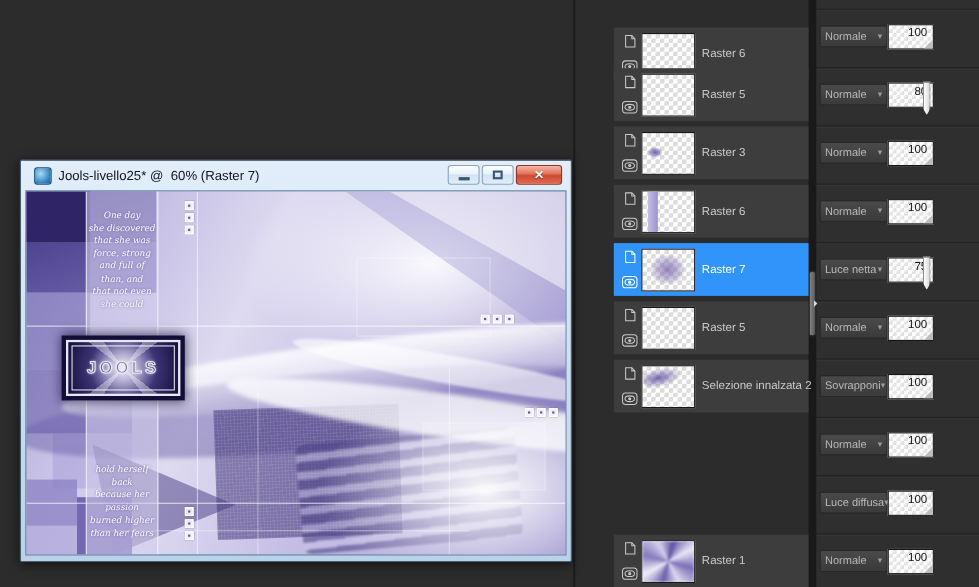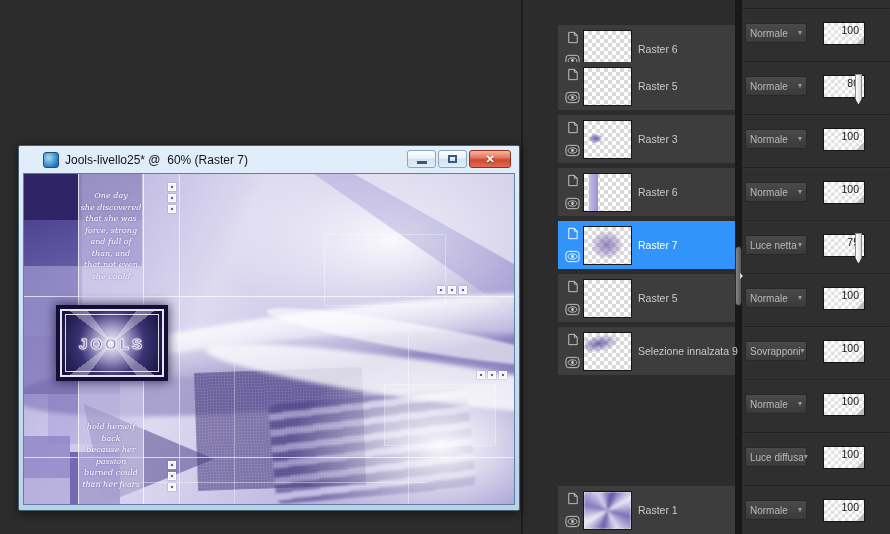--- a/index.html
+++ b/index.html
@@ -49,21 +49,21 @@
        background:conic-gradient(from 45deg at 50% 42%,#8b81c4,#ddd9ee 22%,#5f53a4 48%,#cbc5e6 70%,#8b81c4)}
   [data-thumb="pinwheel"]::after{content:"";position:absolute;inset:0;filter:blur(1px);
        background:conic-gradient(from 15deg at 50% 50%,#5d51a2,#e9e7f5 13%,#7b6fb6 25%,#ded9ef 38%,#6a5eab 50%,#efedf8 63%,#8579bd 75%,#d6d1ec 88%,#5d51a2)}
 
   .lname{position:absolute;left:80px;top:50%;transform:translateY(-50%);
        font-size:10.5px;color:#c9c9c9;white-space:nowrap}
   .sel .lname{color:#ffffff}
 
   
   .ctrl-row{position:absolute;left:218px;width:128px;height:48px;display:flex;align-items:center;
-       gap:16px;padding-left:3px;box-sizing:border-box}
+       gap:0;padding-left:3px;box-sizing:border-box}
   .blend{width:62px;height:20px;background:linear-gradient(#4a4a4a,#3a3a3a);border:1px solid #282828;
        border-radius:2px;display:flex;align-items:center;justify-content:space-between;
        padding:0 4px;box-sizing:border-box}
   .blabel{font-size:10px;color:#bababa;white-space:nowrap}
   .barrow{font-size:8px;color:#9a9a9a;line-height:1}
   .opac{position:relative;width:42px;height:23px;box-sizing:border-box;border:1px solid #151515;
        background-color:#ffffff;
        background-image:linear-gradient(45deg,#dedede 25%,transparent 25%,transparent 75%,#dedede 75%),
                         linear-gradient(45deg,#dedede 25%,transparent 25%,transparent 75%,#dedede 75%);
        background-size:7px 7px;background-position:0 0,3.5px 3.5px}
@@ -71,21 +71,21 @@
   .fold{position:absolute;right:0;bottom:0;width:0;height:0;border-style:solid;
        border-width:0 0 8px 8px;border-color:transparent transparent #bdbdbd transparent}
   .pin{position:absolute;right:2px;top:-2px;width:7px;height:31px;box-sizing:border-box;
        background:linear-gradient(90deg,#ffffff,#dadada);border:1px solid #8d8d8d;
        clip-path:polygon(0 0,100% 0,100% 80%,50% 100%,0 80%)}
 
   
   .doc{position:absolute;left:18px;top:145px;width:500px;height:364px;border-radius:2px;
        background:linear-gradient(#e2eefa,#b9d2ea);border:1px solid #46616f;
        box-shadow:0 2px 10px rgba(0,0,0,.55)}
-  .titlebar{position:relative;height:28px;display:flex;align-items:center;padding-left:24px}
+  .titlebar{position:relative;height:28px;display:flex;align-items:center;padding-left:12px}
   .app-icon{width:14px;height:14px;border-radius:3px;margin-right:6px;
        background:radial-gradient(circle at 35% 35%,#a5dcf2,#2d7fc0 70%,#1b5e98);border:1px solid #1c4f7e}
   .title{font-size:12px;color:#10141c;white-space:pre}
   .winbtns{position:absolute;right:8px;top:4px;display:flex;gap:2px}
   .wbtn{height:18px;border-radius:3px;display:flex;align-items:center;justify-content:center;
        box-sizing:border-box;cursor:default}
   .wmin,.wmax{width:29px;border:1px solid #89a6c2;
        background:linear-gradient(#fdfeff,#e9f2fa 45%,#d3e2f1 50%,#e2eef8)}
   .wclose{width:42px;border:1px solid #962f1d;color:#fff;font-weight:bold;font-size:11px;
        text-shadow:0 1px 1px rgba(0,0,0,.45);
@@ -144,21 +144,21 @@
   .v3{left:384px;top:160px;width:1px;height:170px;background:rgba(255,255,255,.4)}
 
   .textpanel{position:absolute;left:54px;top:0;width:64px;height:100%;
        background:rgba(210,205,236,.58);
        border-left:1px solid rgba(255,255,255,.7);border-right:1px solid rgba(255,255,255,.7)}
   .q{position:absolute;left:0;width:100%;text-align:center;font-family:"DejaVu Serif",serif;
        font-style:italic;font-size:8px;line-height:11.5px;color:#ffffff;
        text-shadow:0 0 2px rgba(104,86,160,.95)}
   .qtop{top:16px}.qbot{bottom:14px}
 
-  .logo{position:absolute;left:36px;top:135px;width:104px;height:68px;box-sizing:border-box;
+  .logo{position:absolute;left:36px;top:135px;width:104px;height:51px;box-sizing:border-box;
        border:2px solid #e8e6f2;display:flex;align-items:center;justify-content:center;
        background:radial-gradient(circle at 50% 50%,#9a91cc 0%,#4a4088 40%,#17123f 95%);
        box-shadow:0 0 0 4px #120e38,0 0 10px 5px rgba(10,8,40,.65)}
   .logo::before{content:"";position:absolute;inset:0;
        background:radial-gradient(circle at 50% 50%,rgba(255,255,255,.8),rgba(255,255,255,0) 55%),
        conic-gradient(from 45deg,rgba(255,255,255,.35) 0 8deg,transparent 8deg 82deg,
          rgba(255,255,255,.35) 82deg 98deg,transparent 98deg 172deg,
          rgba(255,255,255,.35) 172deg 188deg,transparent 188deg 262deg,
          rgba(255,255,255,.35) 262deg 278deg,transparent 278deg 352deg,rgba(255,255,255,.35) 352deg)}
   .logo-inner{position:absolute;inset:3px;border:1px solid rgba(255,255,255,.85)}
@@ -232,21 +232,21 @@
         <div>and full of</div>
         <div>than, and</div>
         <div>that not even</div>
         <div>she could</div>
       </div>
       <div class="q qbot">
         <div>hold herself</div>
         <div>back</div>
         <div>because her</div>
         <div>passion</div>
-        <div>burned could</div>
+        <div>burned higher</div>
         <div>than her fears</div>
       </div>
     </div>
 
     <div class="logo">
       <span class="logo-inner"></span>
       <span class="logo-text">JOOLS</span>
     </div>
 
     <div class="sqv" style="left:144px;top:9px">
@@ -466,21 +466,21 @@
         </svg>
       </span>
     <span class="lric i2">
         <svg viewBox="0 0 16 16">
           <rect x="1" y="2.5" width="14" height="11" rx="3" fill="none" stroke="#c9c9c9"></rect>
           <ellipse cx="8" cy="8" rx="4.6" ry="2.8" fill="none" stroke="#c9c9c9"></ellipse>
           <circle cx="8" cy="8" r="1.5" fill="#c9c9c9"></circle>
         </svg>
       </span>
     <div class="thumb" data-thumb="wave-top"></div>
-    <span class="lname">Selezione innalzata 9</span>
+    <span class="lname">Selezione innalzata 2</span>
   </div>
   <div class="ctrl-row" style="top:327px">
     <div class="blend">
       <span class="blabel">Sovrapponi</span>
       <span class="barrow">▾</span>
     </div>
     <div class="opac">
       <span class="oval">100</span>
       <span class="fold"></span>
     </div>

